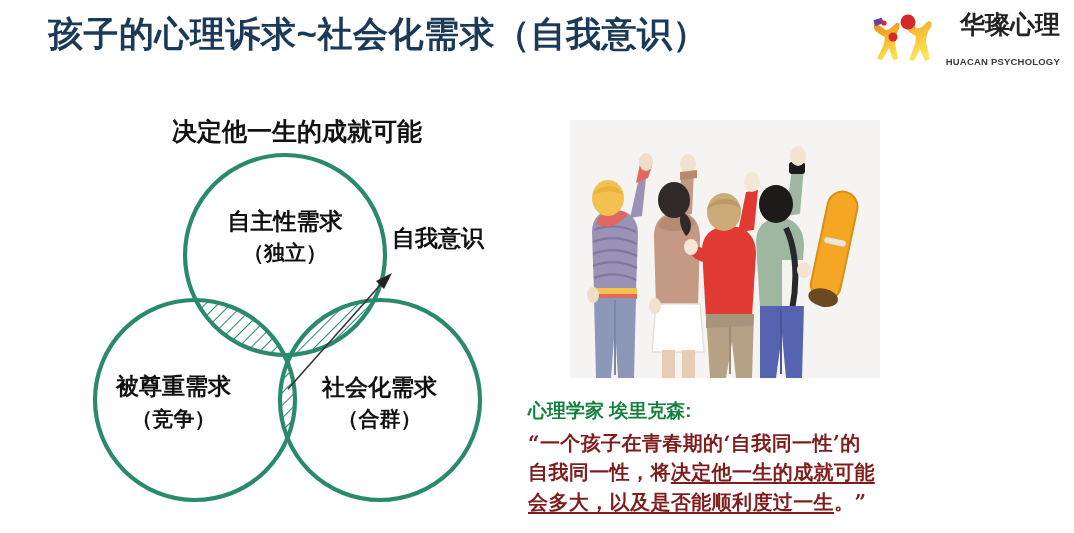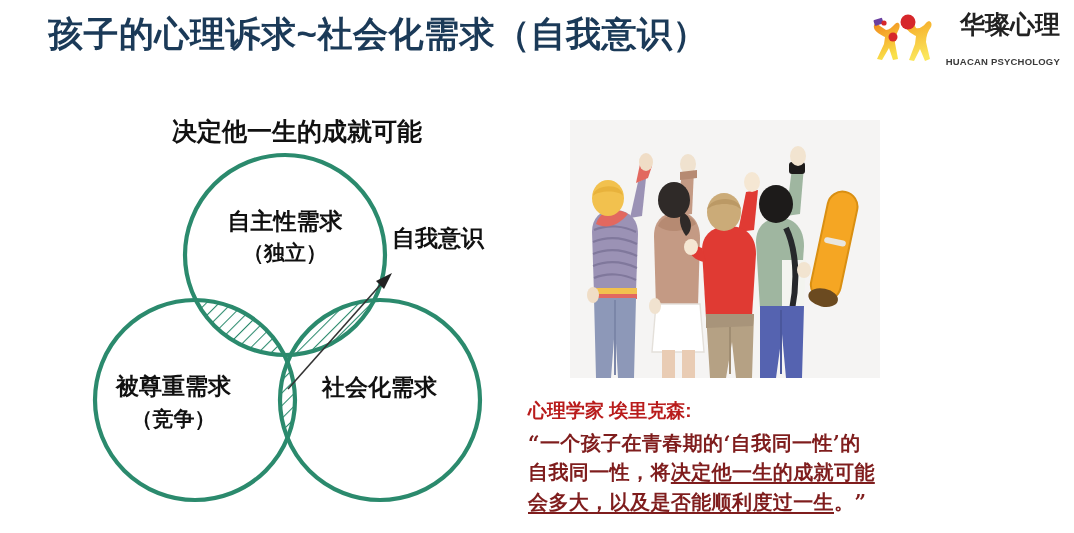--- a/index.html
+++ b/index.html
@@ -137,21 +137,21 @@
   
   #quote-block {
     position: absolute;
     left: 528px;
     top: 398px;
     width: 470px;
   }
   #quote-author {
     font-size: 19px;
     font-weight: bold;
-    color: #b91c1c;
+    color: #15803d;
     white-space: nowrap;
     line-height: 1.4;
   }
   #quote-body {
     margin-top: 4px;
     font-family: "DejaVu Serif", "Liberation Serif", serif;
     font-size: 20px;
     font-weight: bold;
     color: #7f1d1d;
     line-height: 1.48;
@@ -265,20 +265,21 @@
       <span class="lbl-sub">（独立）</span>
     </div>
 
     <div class="venn-label" id="label-resp">
       <span class="lbl-main">被尊重需求</span>
       <span class="lbl-sub">（竞争）</span>
     </div>
 
     <div class="venn-label" id="label-social">
       <span class="lbl-main">社会化需求</span>
+      <span class="lbl-sub">（合群）</span>
     </div>
 
     <div id="label-identity">自我意识</div>
   </div>
 
   <div id="photo-frame">
     <svg width="310" height="258" viewBox="0 0 310 258" xmlns="http://www.w3.org/2000/svg">
       <rect x="0" y="0" width="310" height="258" fill="#f5f4f3"></rect>
 
       <g>

